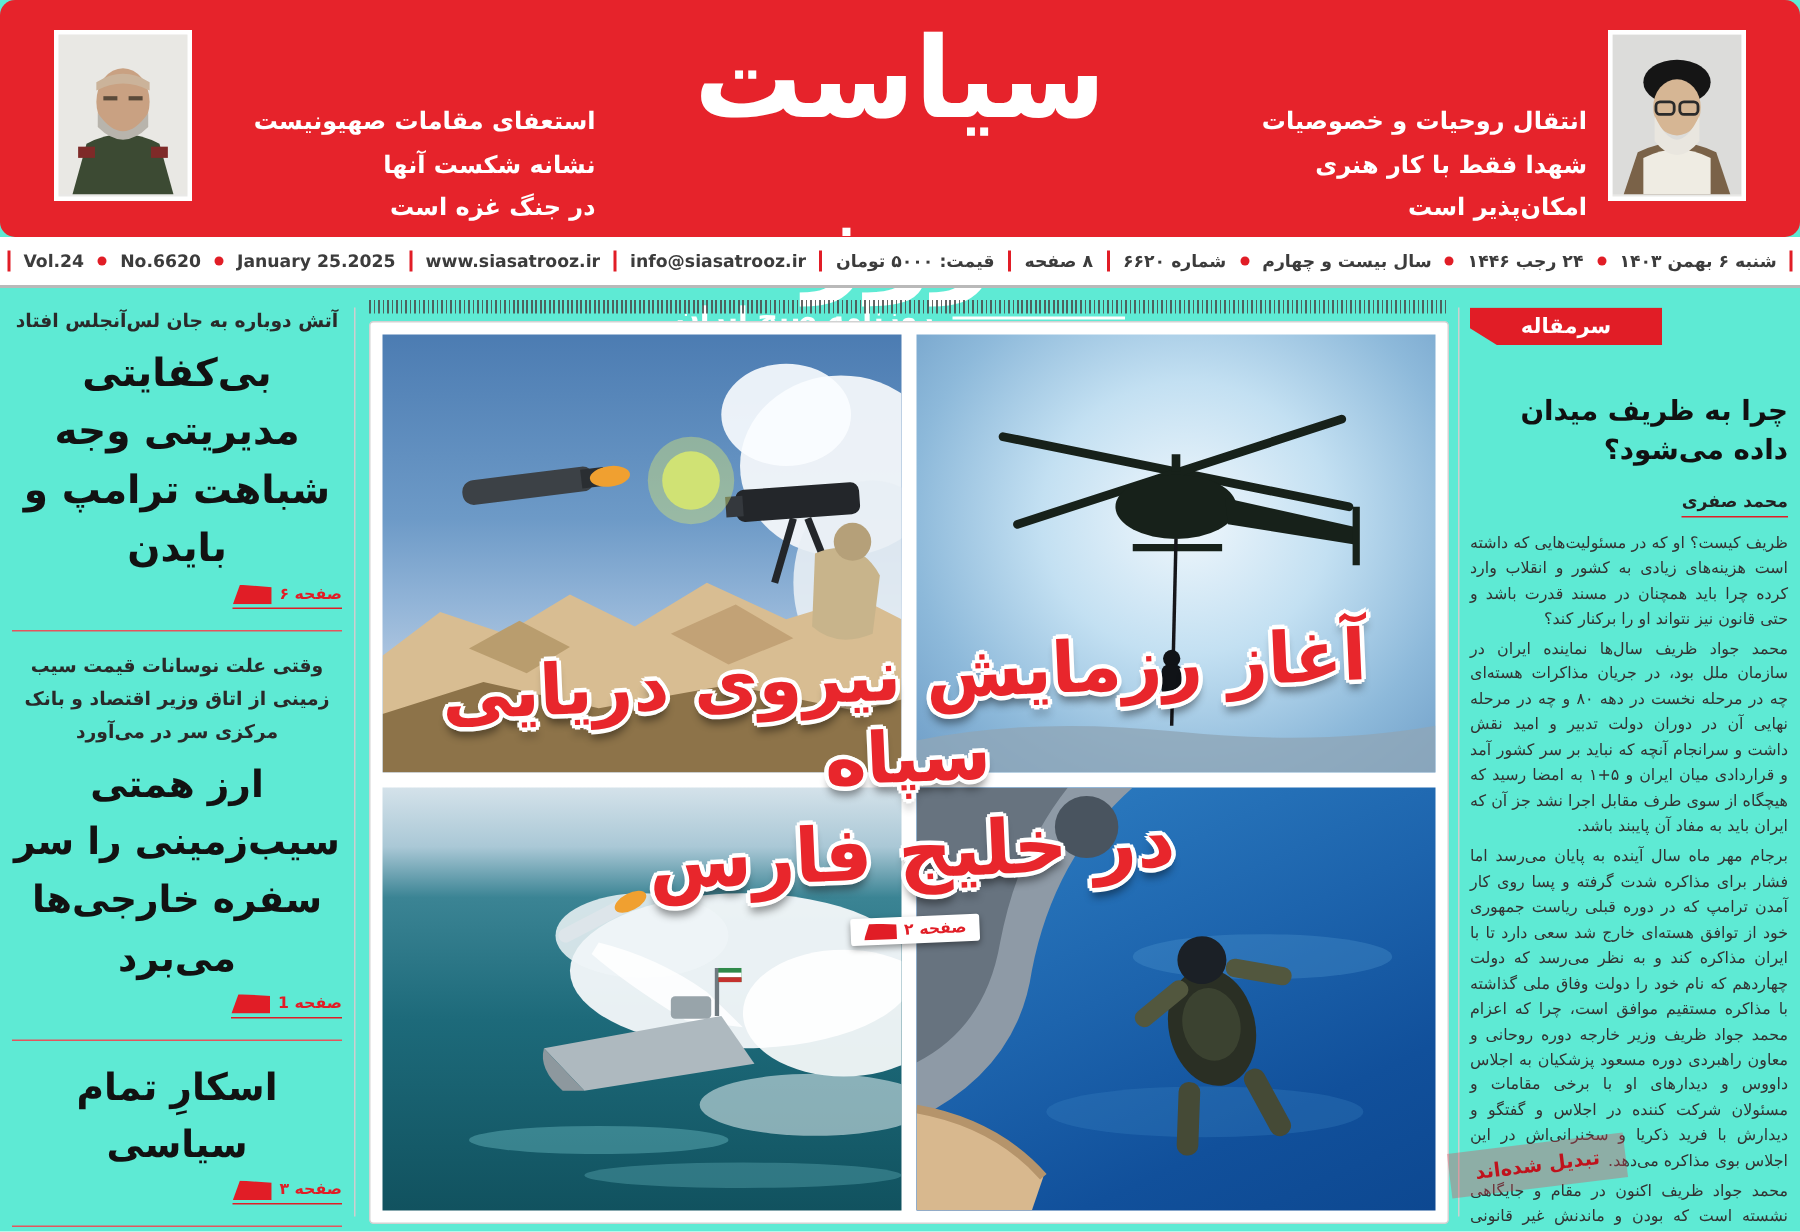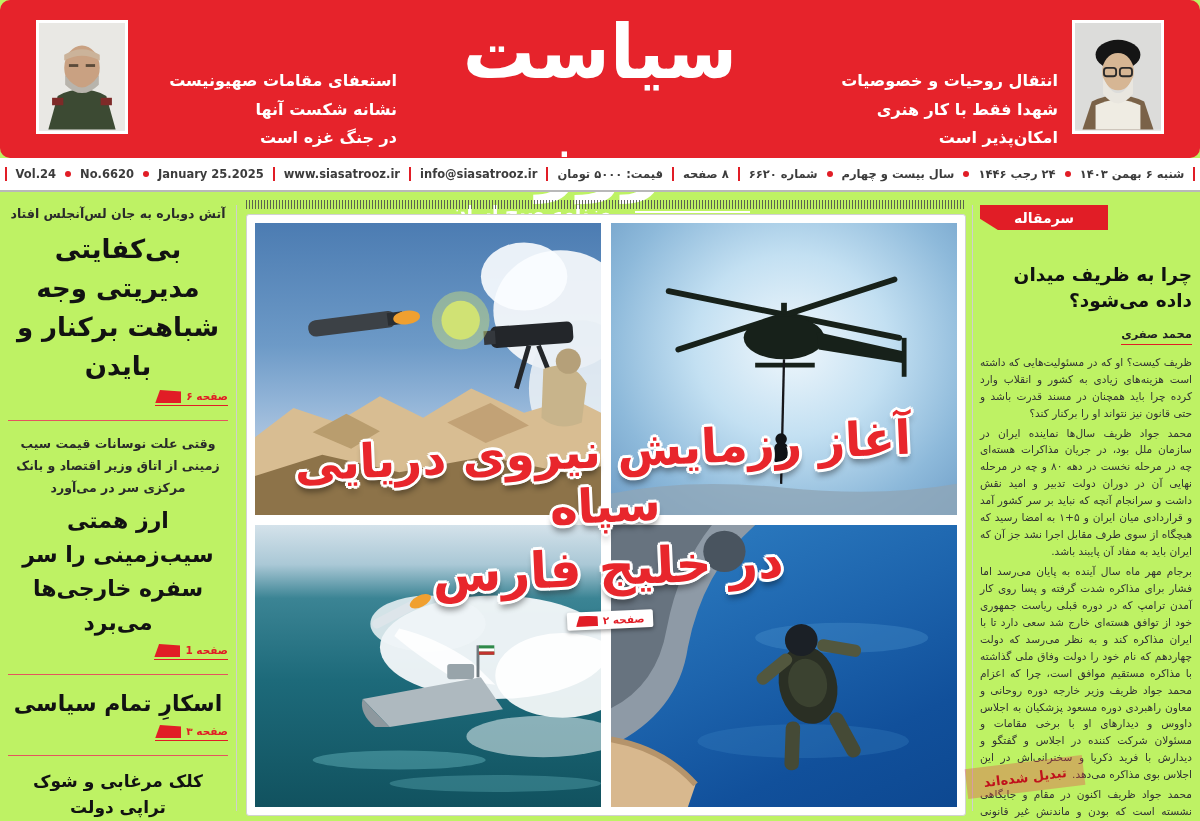--- a/index.html
+++ b/index.html
@@ -1,18 +1,18 @@
 <!DOCTYPE html>
 <html lang="fa"><head>
 <meta charset="utf-8">
 <style>
   * { margin:0; padding:0; box-sizing:border-box; }
   html,body { width:1200px; height:821px; overflow:hidden; background:#fff;
               font-family:"DejaVu Sans", sans-serif; }
-  .page { position:relative; width:1200px; height:821px; background:#bef264; direction:rtl; }
+  .page { position:relative; width:1200px; height:821px; background:#5eead4; direction:rtl; }
 
   
   .banner { position:absolute; left:0; top:0; width:1200px; height:158px;
             background:#e6232b; border-radius:10px; }
   .banner-photo { position:absolute; top:20px; width:92px; height:114px;
                   border:3px solid #fff; background:#e9e9e7; overflow:hidden; }
   .banner-photo.lp { left:36px; }
   .banner-photo.rp { right:36px; }
   .promo { position:absolute; top:38px; width:255px; color:#fff; font-weight:bold;
            font-size:16px; line-height:1.8; white-space:pre-line; }
@@ -42,21 +42,21 @@
   
   .vdiv { position:absolute; top:205px; bottom:10px; width:1px; background:#cfcfcf; }
   .vdiv.d1 { left:236px; } .vdiv.d2 { left:972px; }
 
   
   .col-left { position:absolute; left:8px; top:203px; width:220px; }
   .kicker { font-size:12.5px; color:#2a2a2a; text-align:center; line-height:1.75;
             font-weight:bold; margin-bottom:5px; }
   .hl { font-weight:bold; color:#121212; text-align:center; line-height:1.55; }
   .hl-lg { font-size:26px; line-height:1.5; }
-  .hl-md { font-size:22px; }
+  .hl-md { font-size:25px; }
   .hl-sm { font-size:17px; }
   .pagemark { display:flex; direction:ltr; align-items:flex-start; gap:5px; margin:4px 0 0 0;
               width:max-content; border-bottom:1.5px solid #e11d26; padding-bottom:2px; }
   .pm-wedge { width:26px; height:13px; background:#e11d26;
               clip-path:polygon(0 100%, 18% 0, 100% 12%, 100% 100%); }
   .pm-text { color:#e11d26; font-size:10.5px; font-weight:bold; }
   .story-sep { border:none; border-top:1.6px solid #e4555e; margin:14px 0 12px 0; }
   .section-bar { position:relative; height:24px; margin:4px 0 14px 0; }
   .section-bar .bar { position:absolute; right:75px; left:0; top:0; bottom:0; background:#9a9a9a;
                       display:flex; align-items:center; padding-right:10px;
@@ -196,21 +196,21 @@
     <span class="ib-pipe"></span>
   </div>
 
   <div class="vdiv d1"></div>
   <div class="vdiv d2"></div>
 
   <div class="col-left">
 
     <div>
       <div class="kicker">آتش دوباره به جان لس‌آنجلس افتاد</div>
-      <div class="hl hl-lg">بی‌کفایتی مدیریتی وجه شباهت برکنار و بایدن</div>
+      <div class="hl hl-lg">بی‌کفایتی مدیریتی وجه شباهت ترامپ و بایدن</div>
       <div class="pagemark">
         <span class="pm-wedge"></span>
         <span class="pm-text">صفحه ۶</span>
       </div>
       <hr class="story-sep">
     </div>
 
     <div>
       <div class="kicker">وقتی علت نوسانات قیمت سیب زمینی از اتاق وزیر اقتصاد و بانک مرکزی سر در می‌آورد</div>
       <div class="hl hl-md">ارز همتی سیب‌زمینی را سر سفره خارجی‌ها می‌برد</div>

